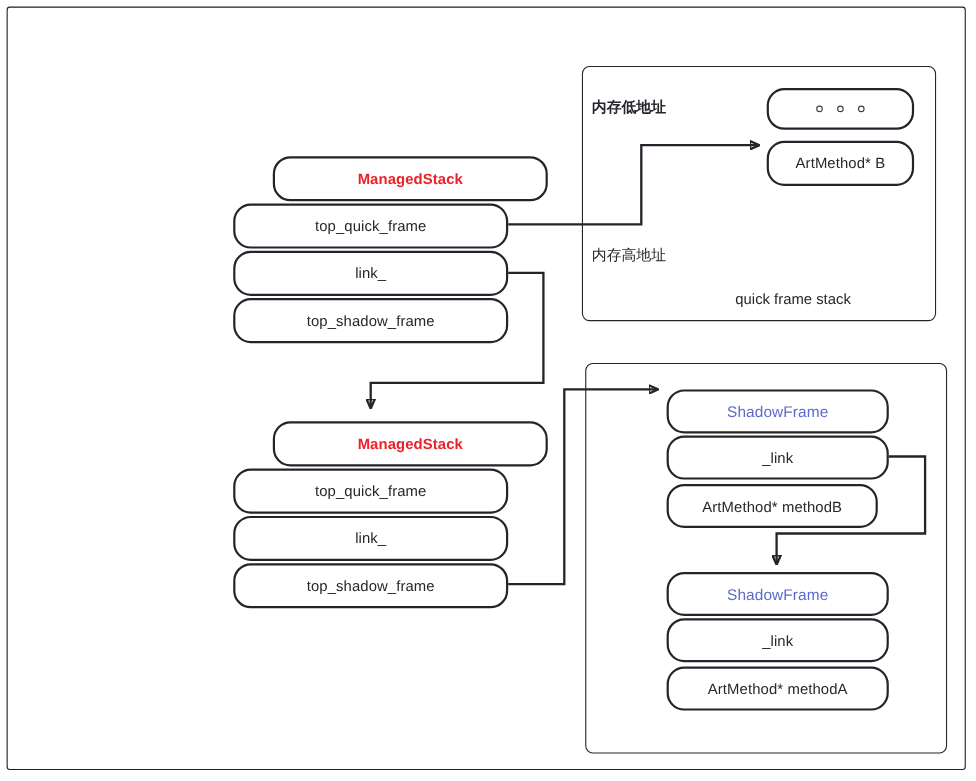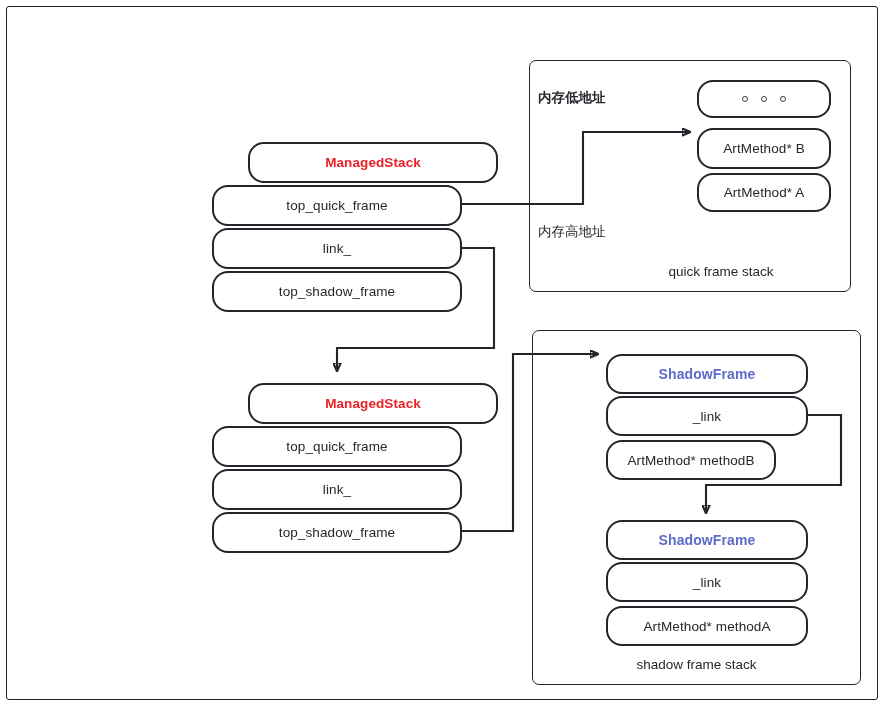--- a/index.html
+++ b/index.html
@@ -58,21 +58,20 @@
     letter-spacing: .1px;
   }
   .cell.title-red {
     font-weight: bold;
     color: #ec2027;
     margin-left: 36px;
   }
   .cell.title-blue {
     color: #5c6bc9;
     font-size: 14px;
-    font-weight: bold;
   }
   .dots {
     display: flex;
     align-items: center;
     gap: 13px;
   }
   .dots i {
     display: block;
     width: 4px;
     height: 4px;
@@ -145,29 +144,27 @@
   <div class="addr-label" style="left:538px; top:187px;margin-top:36px;">内存高地址</div>
 
   <div class="cell" style="left:697px; top:80px; width:134px; height:38px;">
     <span class="dots">
       <i></i>
         <i></i>
         <i></i>
     </span>
   </div>
   <div class="cell" style="left:697px; top:128px; width:134px; height:41px;">ArtMethod* B</div>
-  <div class="cell" style="left:697px; top:173px; width:134px; height:39px;">ArtMethod* A</div>
 
   <div class="group-caption" style="left:529px; top:264px; width:384px;">quick frame stack</div>
 
   <div class="group-box" style="left:532px; top:330px; width:329px; height:355px;"></div>
 
   <div class="cell title-blue" style="left:606px; top:354px; width:202px; height:40px;">ShadowFrame</div>
   <div class="cell" style="left:606px; top:396px; width:202px; height:40px;">_link</div>
-  <div class="cell" style="left:606px; top:440px; width:170px; height:40px;">ArtMethod* methodB</div>
+  <div class="cell" style="left:606px; top:440px; width:192px; height:40px;">ArtMethod* methodB</div>
 
   <div class="cell title-blue" style="left:606px; top:520px; width:202px; height:40px;">ShadowFrame</div>
   <div class="cell" style="left:606px; top:562px; width:202px; height:40px;">_link</div>
   <div class="cell" style="left:606px; top:606px; width:202px; height:40px;">ArtMethod* methodA</div>
 
-  <div class="group-caption" style="left:532px; top:657px; width:329px;">shadow frame stack</div>
 
 </div>
 
 </body></html>

